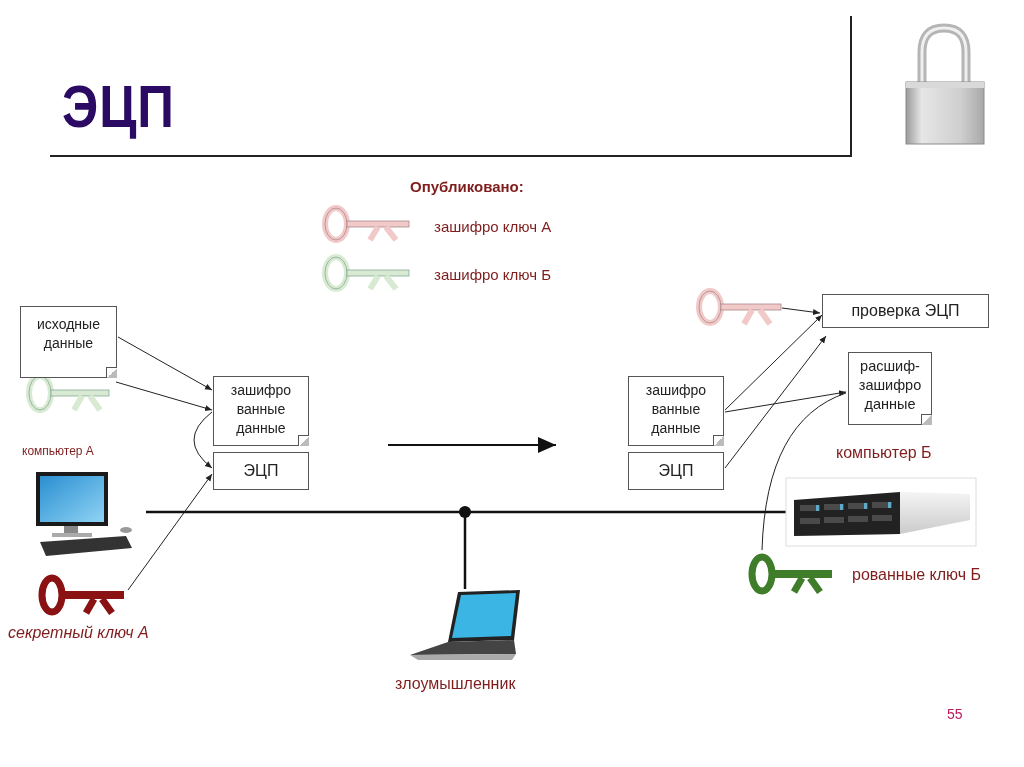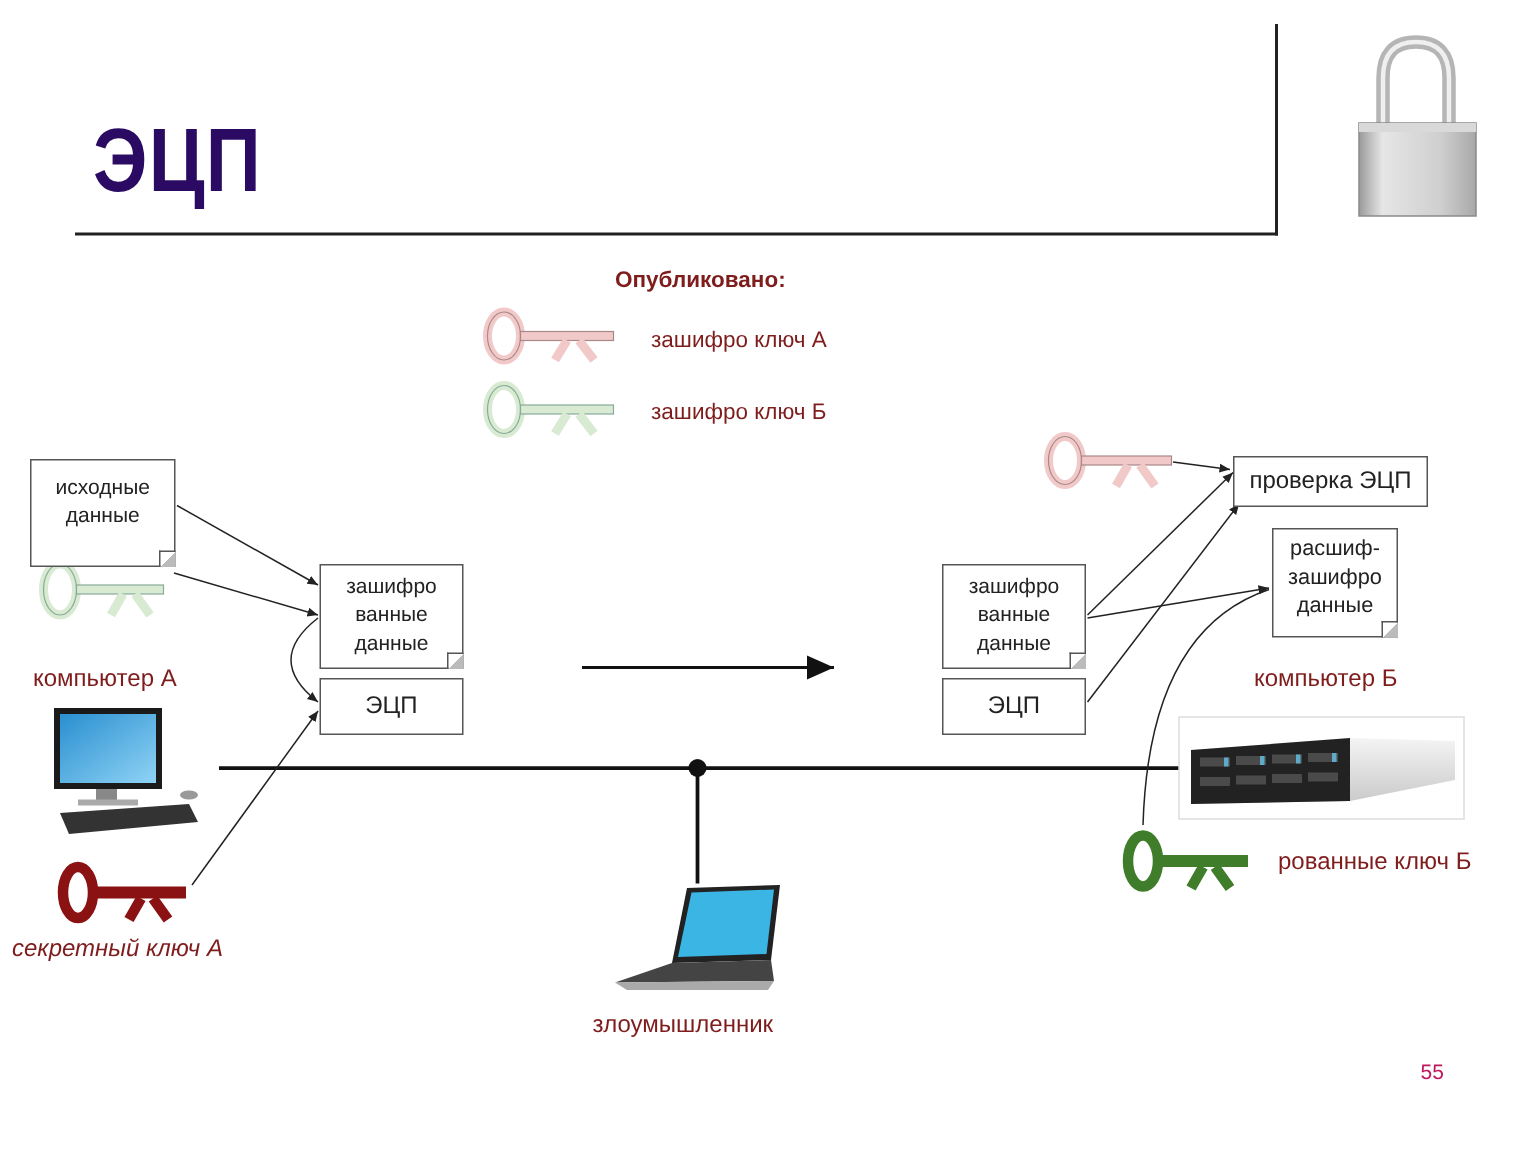--- a/index.html
+++ b/index.html
@@ -157,24 +157,24 @@
 <div class="box doc" style="left:20px; top:306px; width:97px; height:72px; padding-top:8px;">
   <div>исходные</div>
   <div>данные</div>
 </div>
 <div class="box doc" style="left:213px; top:376px; width:96px; height:70px; padding-top:4px;">
   <div>зашифро</div>
   <div>ванные</div>
   <div>данные</div>
 </div>
 <div class="box" style="left:213px; top:452px; width:96px; height:38px; font-size:16px; line-height:36px;">ЭЦП</div>
-<div class="lbl" style="left:22px; top:444px; font-size:16px;">компьютер А</div>
+<div class="lbl" style="left:22px; top:444px; font-size:12px;">компьютер А</div>
 <div class="lbl" style="left:8px; top:624px; font-size:16px;font-style:italic;">секретный ключ А</div>
 
-<div class="box" style="left:822px; top:304px; width:130px; height:34px; font-size:16px; line-height:32px;">проверка ЭЦП</div>
+<div class="box" style="left:822px; top:294px; width:167px; height:34px; font-size:16px; line-height:32px;">проверка ЭЦП</div>
 <div class="box doc" style="left:848px; top:352px; width:84px; height:73px; padding-top:4px; font-size:14.5px;">
   <div>расшиф-</div>
   <div>зашифро</div>
   <div>данные</div>
 </div>
 <div class="box doc" style="left:628px; top:376px; width:96px; height:70px; padding-top:4px;">
   <div>зашифро</div>
   <div>ванные</div>
   <div>данные</div>
 </div>

